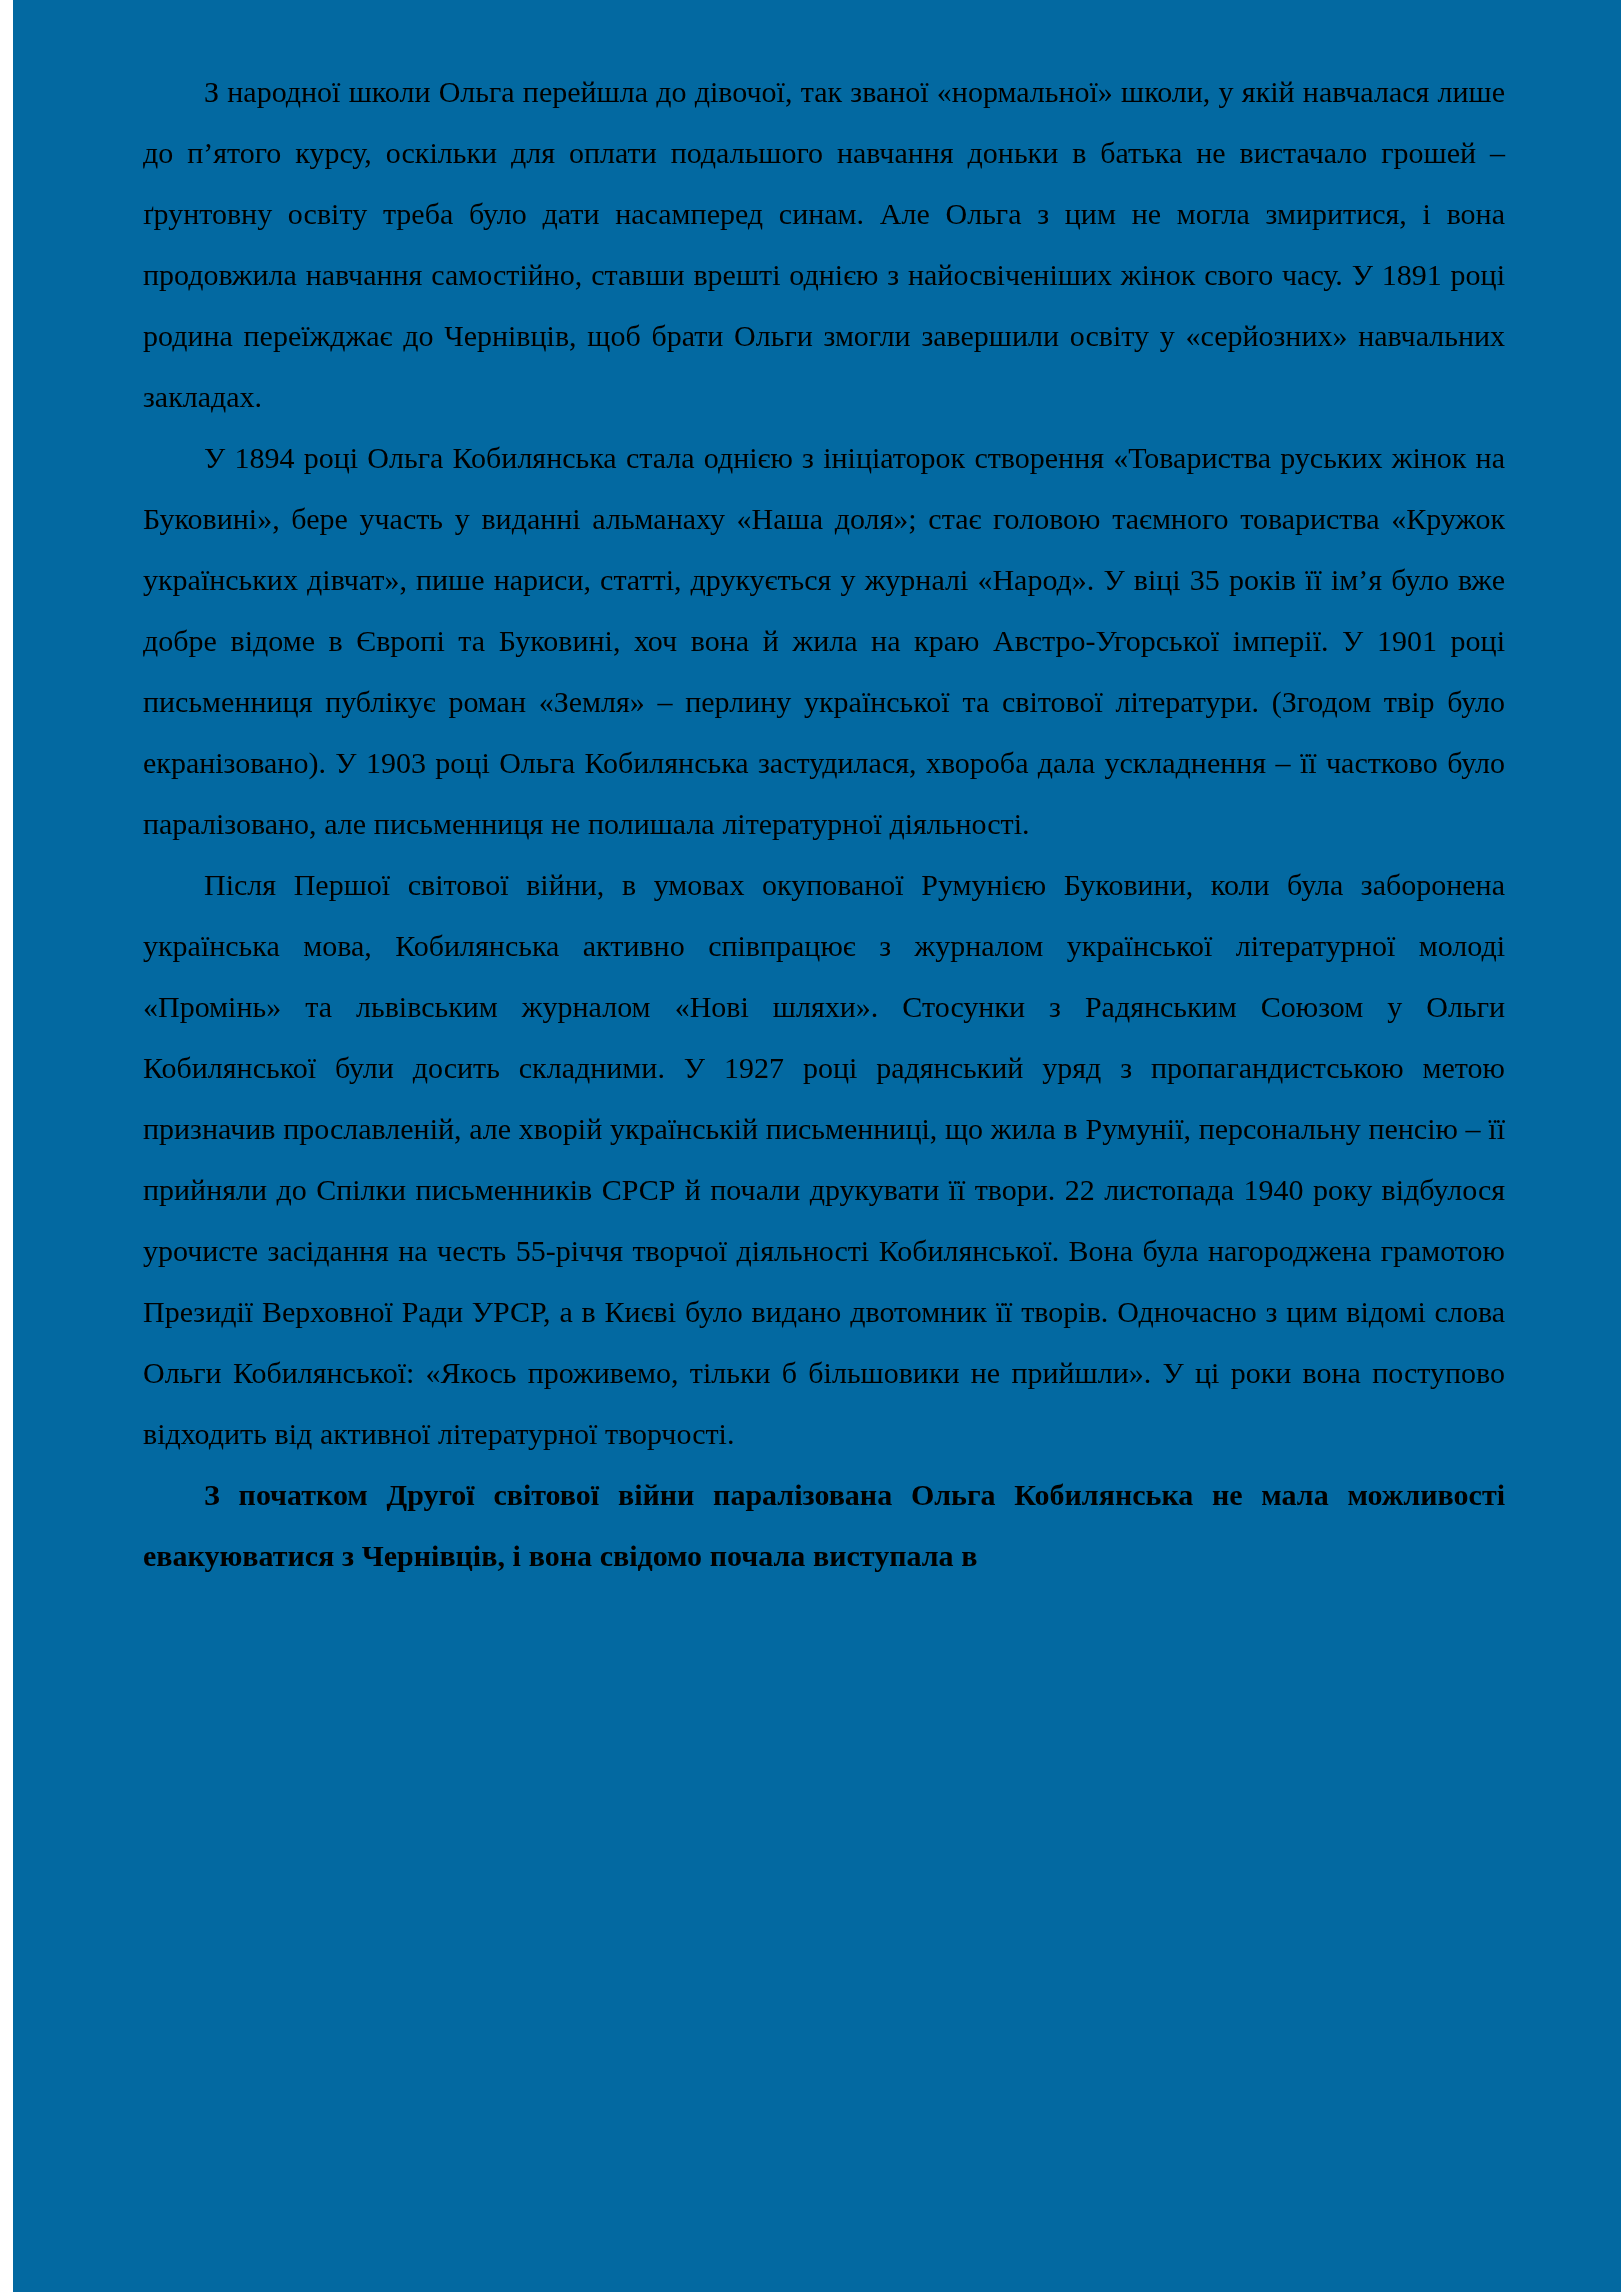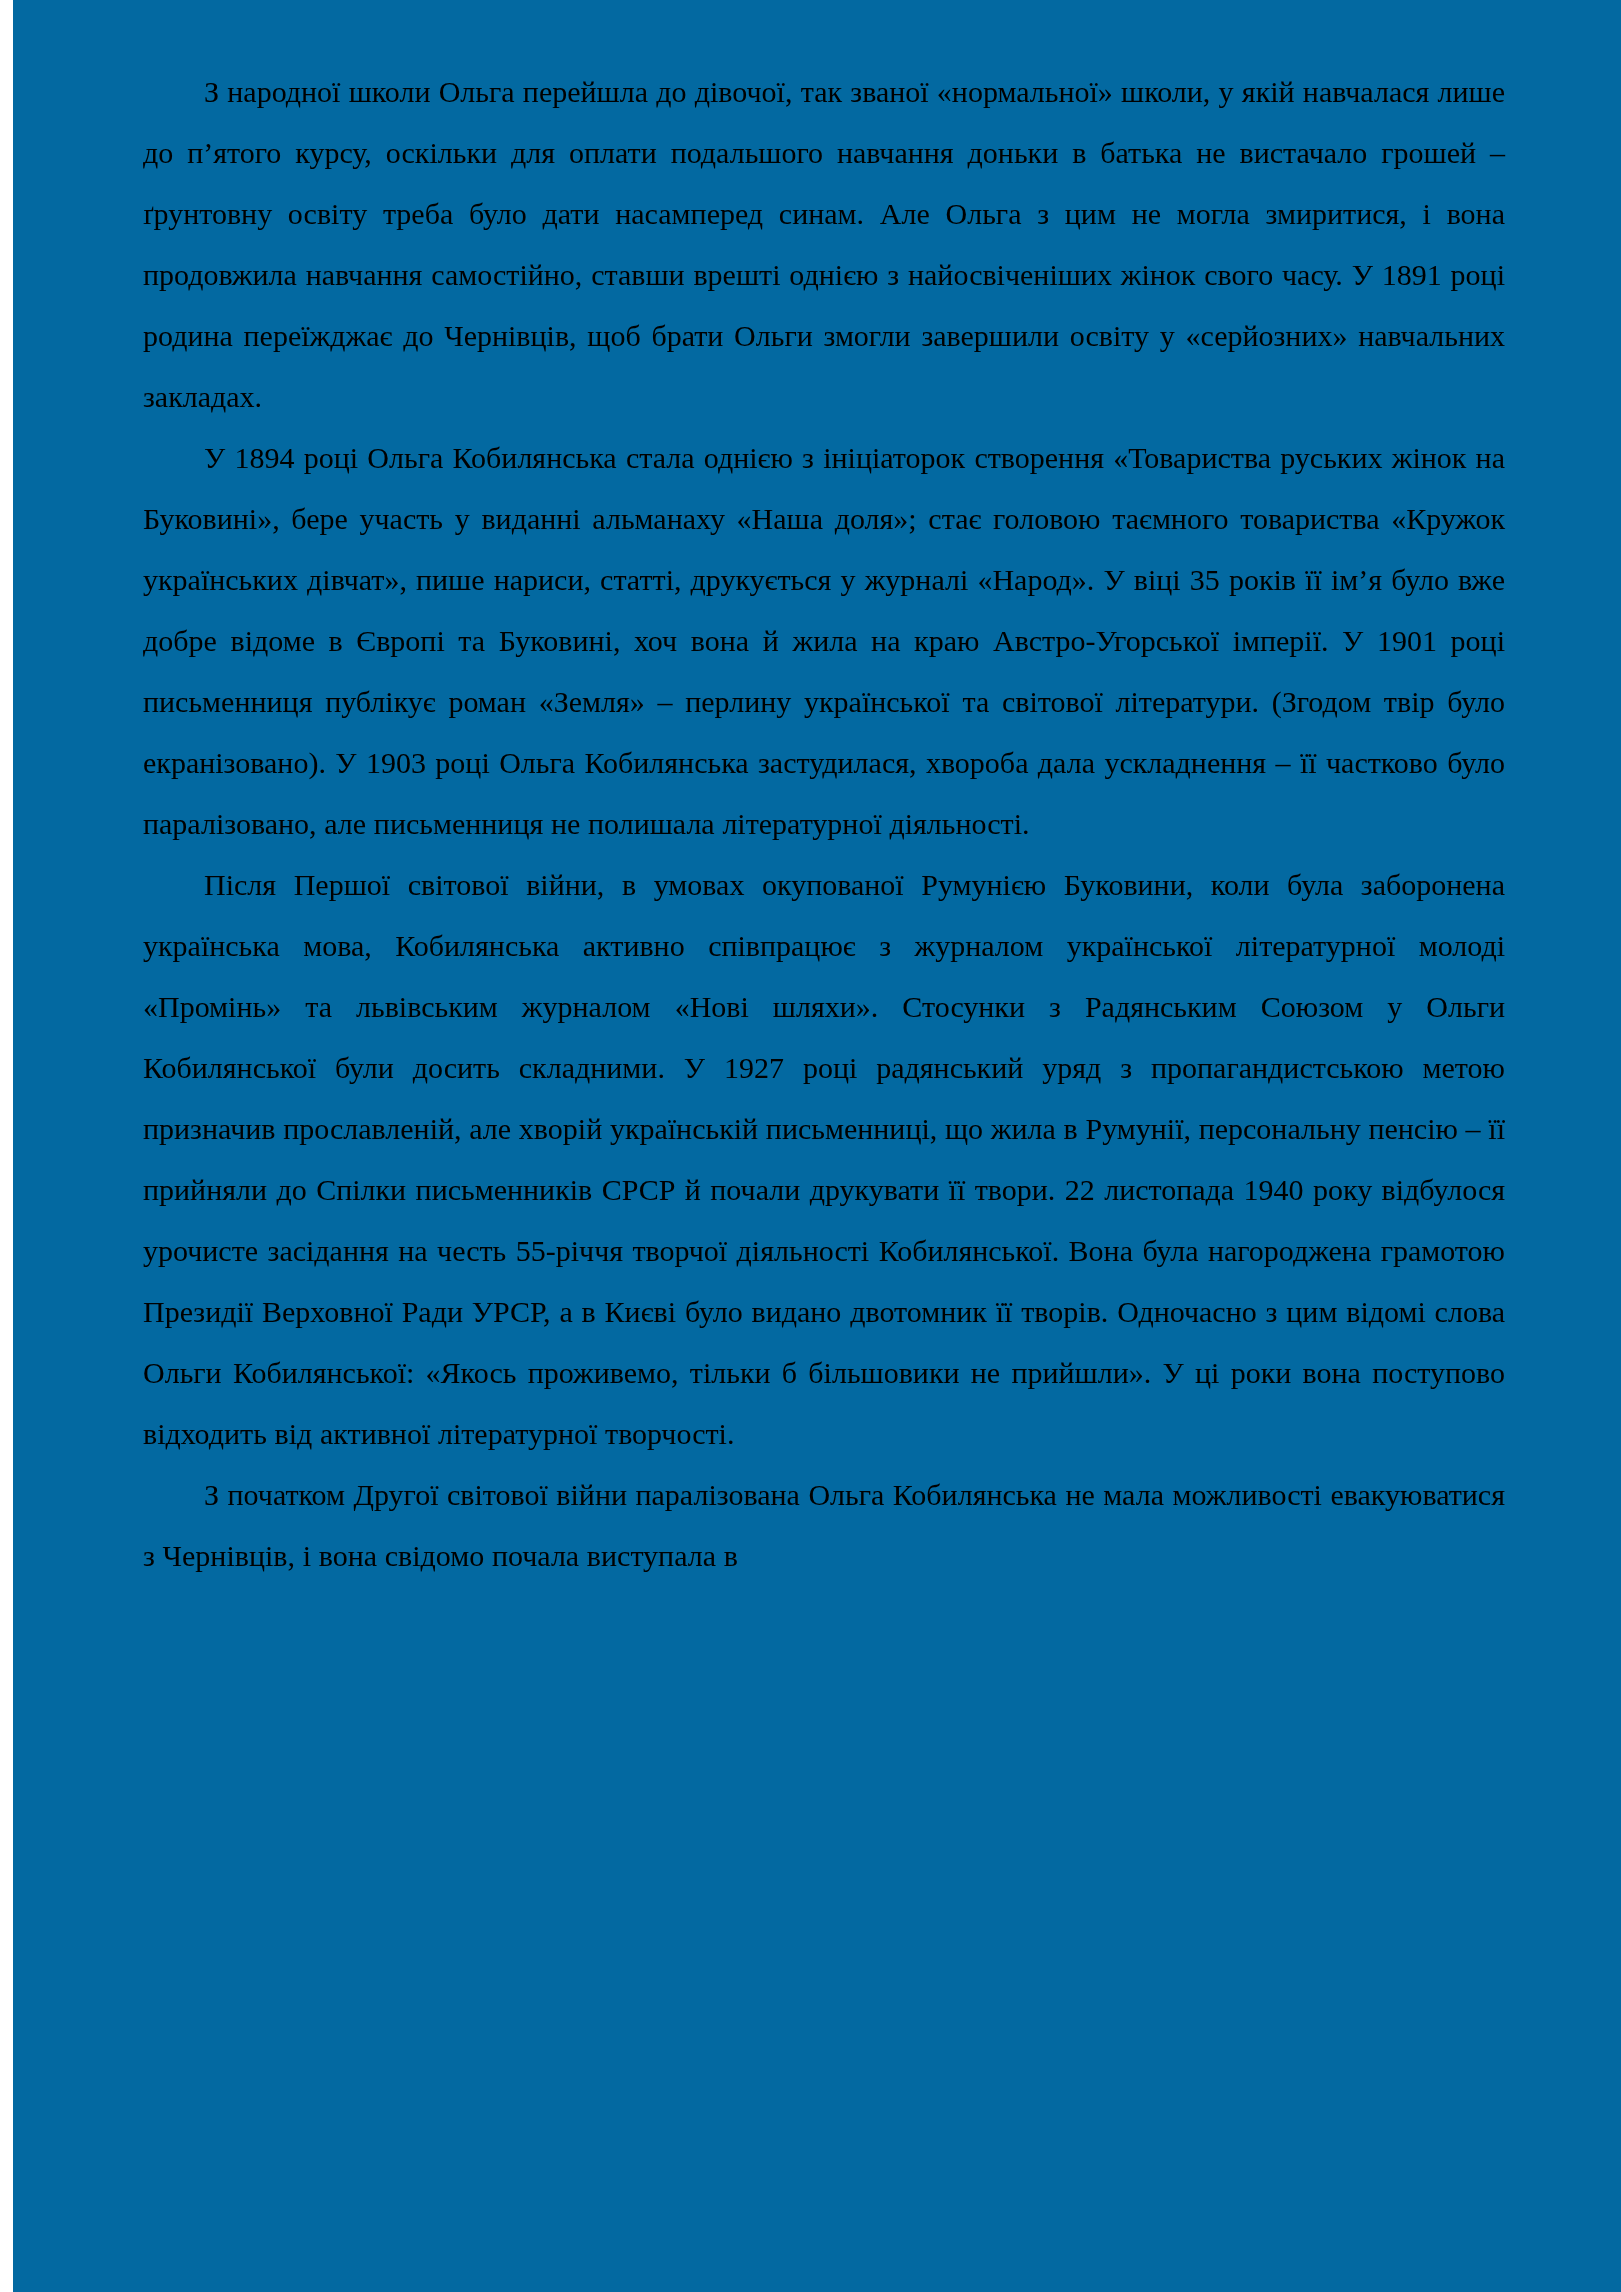--- a/index.html
+++ b/index.html
@@ -39,16 +39,16 @@
   }
 </style>
 </head>
 <body>
 
 <div class="page" style="background: #0369a1; margin-left: 13px;">
   <div class="text-column">
     <p class="para" style="color: rgb(0, 0, 0);"><span>З народної школи Ольга перейшла до дівочої, так званої «нормальної» школи, у якій навчалася лише до п’ятого курсу, оскільки для оплати подальшого навчання доньки в батька не вистачало грошей – ґрунтовну освіту треба було дати насамперед синам. Але Ольга з цим не могла змиритися, і вона продовжила навчання самостійно, ставши врешті однією з найосвіченіших жінок свого часу. У 1891 році родина переїжджає до Чернівців, щоб брати Ольги змогли завершили освіту у «серйозних» навчальних закладах.</span></p>
     <p class="para" style="color: rgb(0, 0, 0);"><span>У 1894 році Ольга Кобилянська стала однією з ініціаторок створення «Товариства руських жінок на Буковині», бере участь у виданні альманаху «Наша доля»; стає головою таємного товариства «Кружок українських дівчат», пише нариси, статті, друкується у журналі «Народ». У віці 35 років її ім’я було вже добре відоме в Європі та Буковині, хоч вона й жила на краю Австро-Угорської імперії. У 1901 році письменниця публікує роман «Земля» – перлину української та світової літератури. (Згодом твір було екранізовано). У 1903 році Ольга Кобилянська застудилася, хвороба дала ускладнення – її частково було паралізовано, але письменниця не полишала літературної діяльності.</span></p>
     <p class="para" style="color: rgb(0, 0, 0);"><span>Після Першої світової війни, в умовах окупованої Румунією Буковини, коли була заборонена українська мова, Кобилянська активно співпрацює з журналом української літературної молоді «Промінь» та львівським журналом «Нові шляхи». Стосунки з Радянським Союзом у Ольги Кобилянської були досить складними. У 1927 році радянський уряд з пропагандистською метою призначив прославленій, але хворій українській письменниці, що жила в Румунії, персональну пенсію – її прийняли до Спілки письменників СРСР й почали друкувати її твори. 22 листопада 1940 року відбулося урочисте засідання на честь 55-річчя творчої діяльності Кобилянської. Вона була нагороджена грамотою Президії Верховної Ради УРСР, а в Києві було видано двотомник її творів. Одночасно з цим відомі слова Ольги Кобилянської: </span><span class="it">«Якось проживемо, тільки б більшовики не прийшли»</span><span>. У ці роки вона поступово відходить від активної літературної творчості.</span></p>
-    <p class="para" style="color: rgb(0, 0, 0);"><span>З початком Другої світової війни паралізована Ольга Кобилянська не мала можливості евакуюватися з Чернівців, і вона свідомо почала виступала в</span></p>
+    <p class="para" style="color: rgb(0, 0, 0); font-weight: bold;"><span>З початком Другої світової війни паралізована Ольга Кобилянська не мала можливості евакуюватися з Чернівців, і вона свідомо почала виступала в</span></p>
   </div>
 </div>
 
 
 </body></html>

